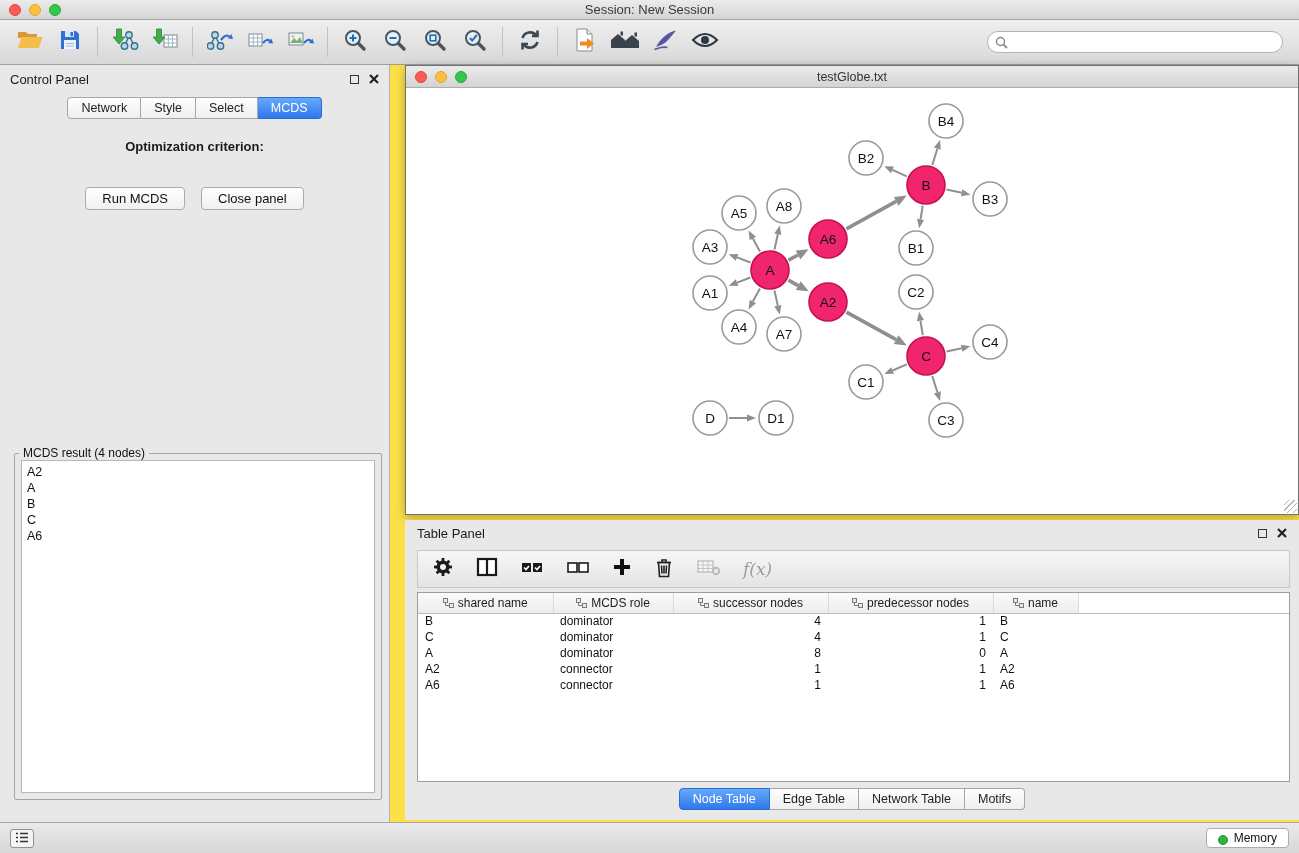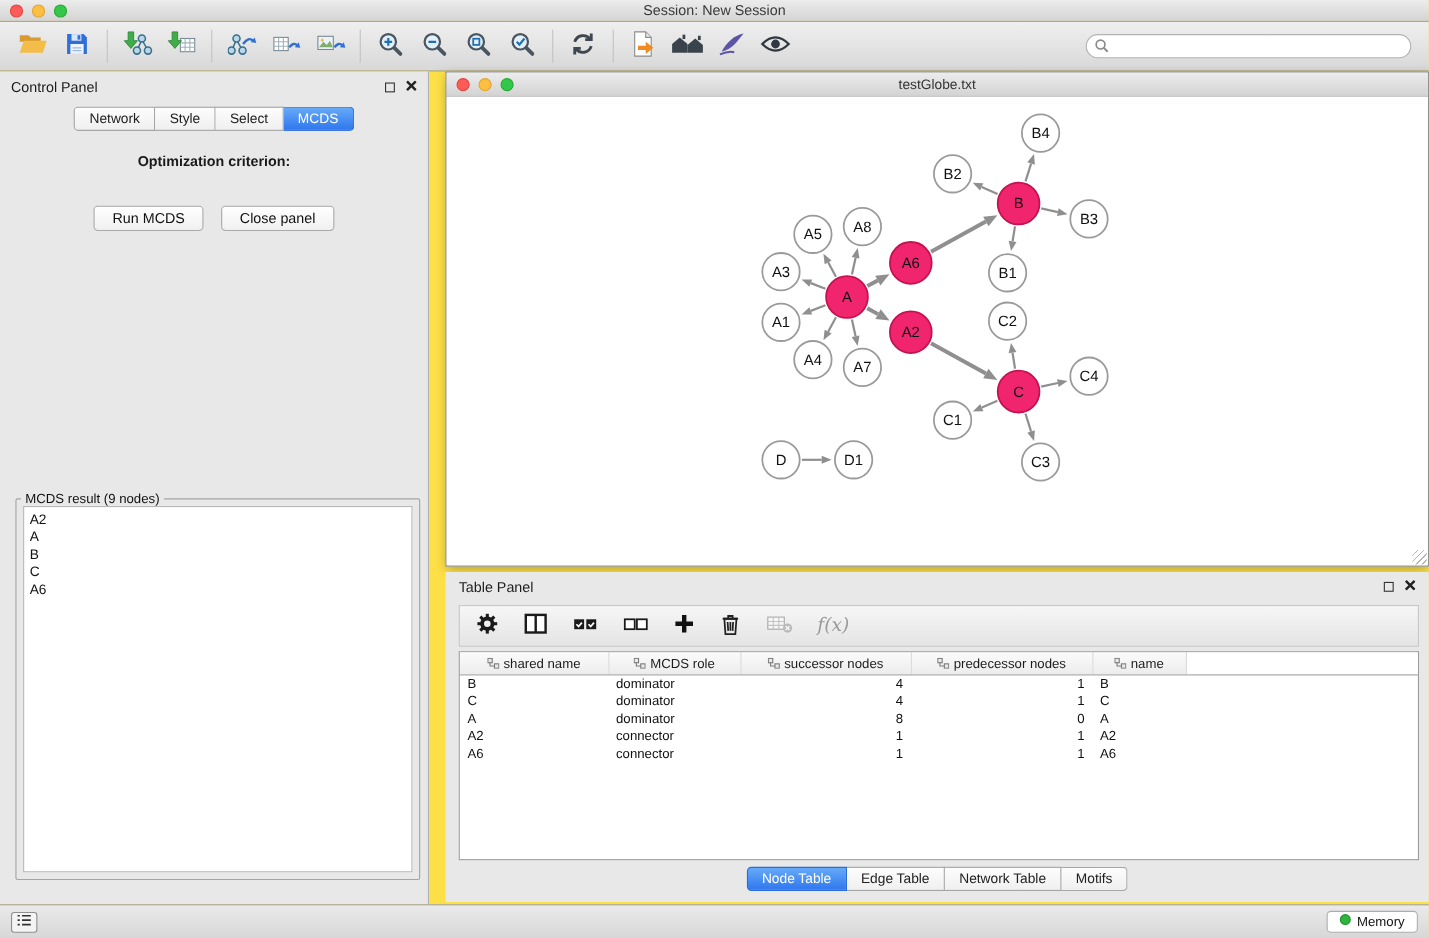--- a/index.html
+++ b/index.html
@@ -88,21 +88,21 @@
   table.nodes td { height:16px; padding:0 7px; color:#111; white-space:nowrap; overflow:hidden; }
   .tp-tabs { margin-top:6px; display:flex; justify-content:center; }
   .tp-header { height:26px; display:flex; align-items:center; padding:0 12px;justify-content:center; }
 
   
   .statusbar { position:absolute; left:0; top:822px; width:1299px; height:31px;
     background:linear-gradient(#eaeaea,#d7d7d7); border-top:1px solid #a9a9a9;
     display:flex; align-items:center; padding:0 10px; }
   .list-btn { width:24px; height:19px; border:1px solid #8f8f8f; border-radius:3px; background:#f4f4f4;
     display:flex; align-items:center; justify-content:center; }
-  .memory-btn { margin-left:auto; display:flex; align-items:flex-start; gap:6px; background:#fff;
+  .memory-btn { margin-left:auto; display:flex; align-items:flex-end; gap:6px; background:#fff;
     border:1px solid #adadad; border-radius:4px; padding:2px 11px; font-size:12px; color:#111; }
   .green-dot { width:10px; height:10px; border-radius:50%; background:#2db53e; border:1px solid #1f9230; }
 </style>
 </head>
 <body>
 
 <div class="app">
 
   <div class="titlebar">
     <div class="lights">
@@ -306,21 +306,21 @@
         <div class="seg">Style</div>
         <div class="seg">Select</div>
         <div class="seg active">MCDS</div>
       </div>
     <div class="opt-label">Optimization criterion:</div>
     <div class="btn-row">
       <button class="mac-btn">Run MCDS</button>
       <button class="mac-btn">Close panel</button>
     </div>
     <div class="result-fieldset">
-      <div class="result-legend">MCDS result (9 nodes)</div>
+      <div class="result-legend">MCDS result (4 nodes)</div>
       <div class="result-list">
           <div class="item">A2</div>
           <div class="item">A</div>
           <div class="item">B</div>
           <div class="item">C</div>
           <div class="item">A6</div>
         </div>
     </div>
   </div>
 

